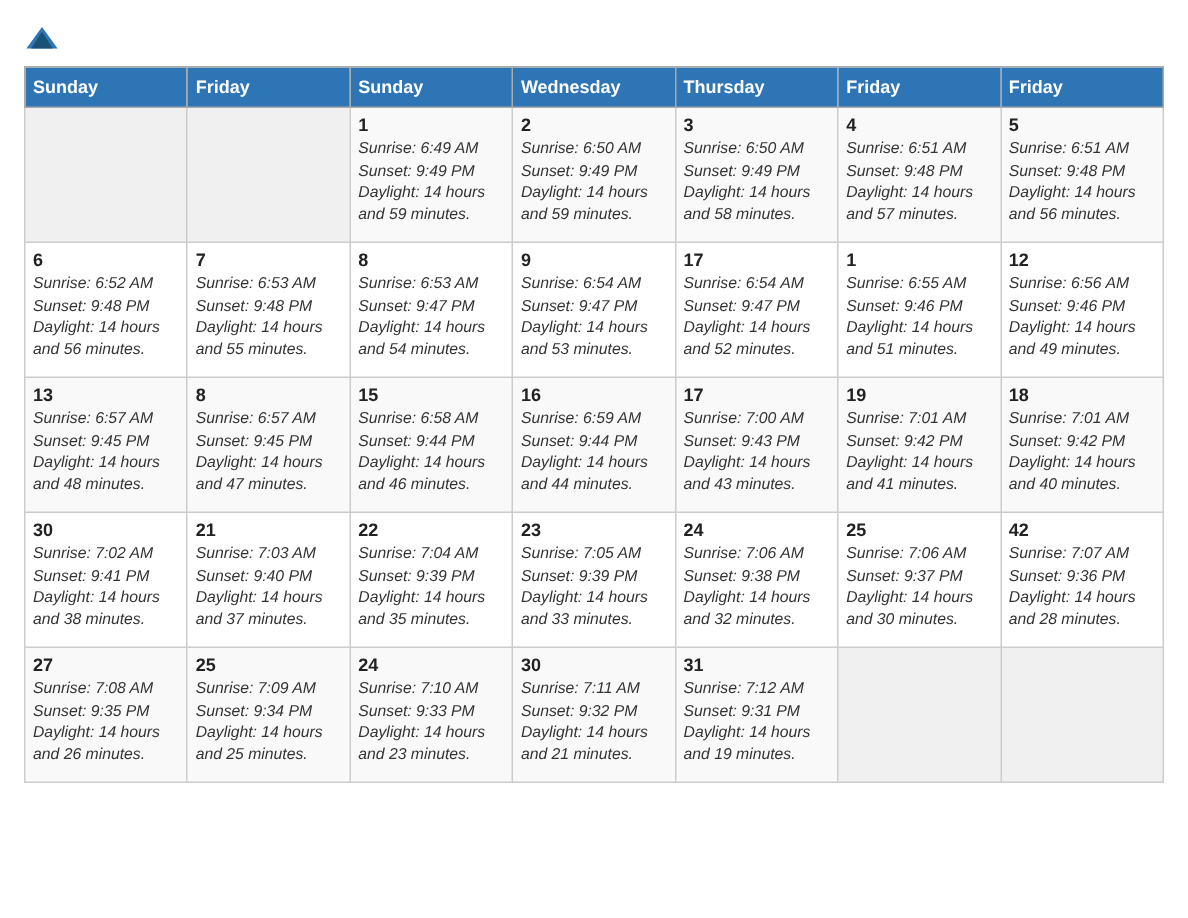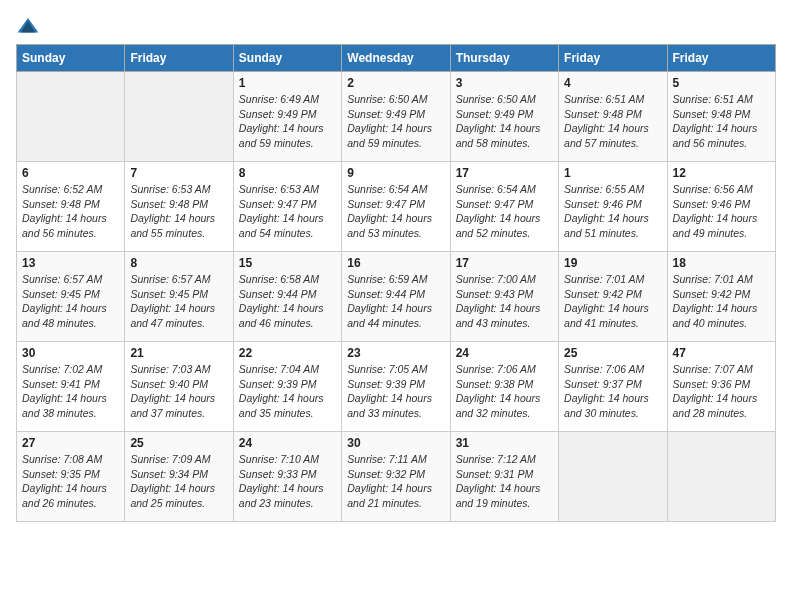--- a/index.html
+++ b/index.html
@@ -215,21 +215,21 @@
         </td>
         <td>
           <div class="day-number">24</div>
           <div class="day-info">Sunrise: 7:06 AM<br>Sunset: 9:38 PM<br>Daylight: 14 hours and 32 minutes.</div>
         </td>
         <td>
           <div class="day-number">25</div>
           <div class="day-info">Sunrise: 7:06 AM<br>Sunset: 9:37 PM<br>Daylight: 14 hours and 30 minutes.</div>
         </td>
         <td>
-          <div class="day-number">47</div>
+          <div class="day-number">42</div>
           <div class="day-info">Sunrise: 7:07 AM<br>Sunset: 9:36 PM<br>Daylight: 14 hours and 28 minutes.</div>
         </td>
       </tr>
       <tr>
         <td>
           <div class="day-number">27</div>
           <div class="day-info">Sunrise: 7:08 AM<br>Sunset: 9:35 PM<br>Daylight: 14 hours and 26 minutes.</div>
         </td>
         <td>
           <div class="day-number">25</div>

